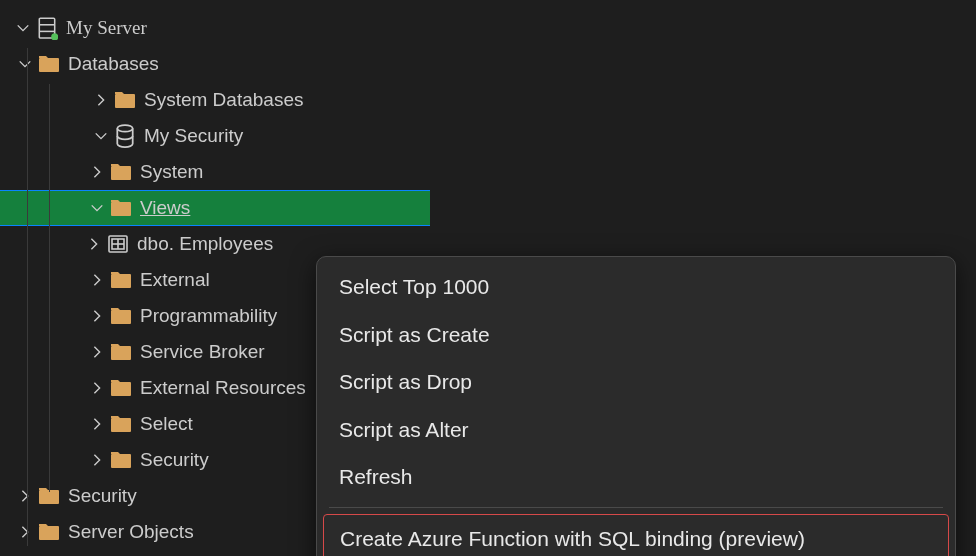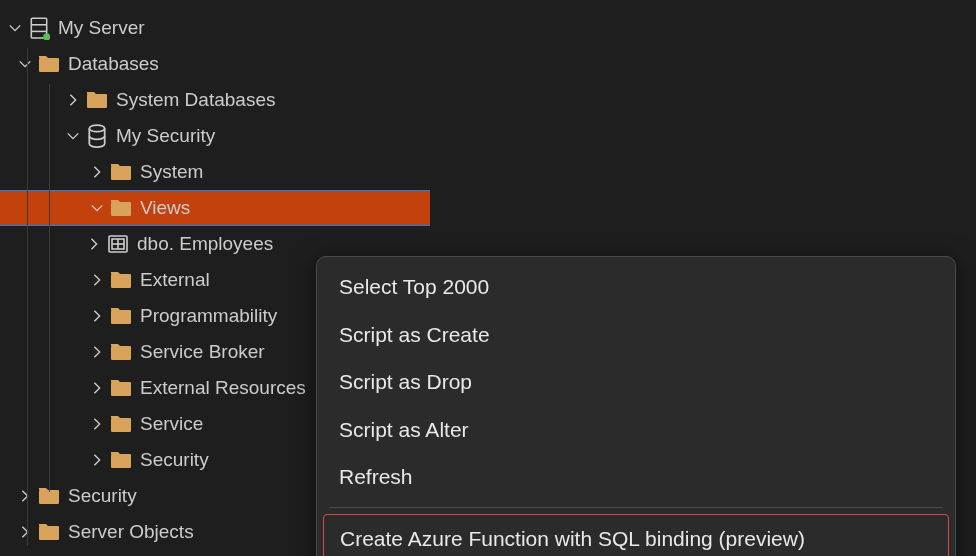--- a/index.html
+++ b/index.html
@@ -19,27 +19,28 @@
   }
   .tree-row {
     display: flex;
     align-items: center;
     height: 36px;
     padding-left: 18px;
     cursor: pointer;
     white-space: nowrap;
   }
   .tree-row.selected {
-    background: #c2410c;
+    background: #15803d;
     border-top: 1px solid #0a84ff;
     border-bottom: 1px solid #0a84ff;
-  }
-  .indent-0 { padding-left: 6px; }
+    text-decoration: underline;
+  }
+  .indent-0 { padding-left: 14px; font-family: Liberation Serif, serif; }
   .indent-1 { padding-left: 16px; }
-  .indent-2 { padding-left: 64px; }
+  .indent-2 { padding-left: 64px; margin-left: 28px; }
   .indent-3 { padding-left: 88px; }
   .chevron {
     width: 18px;
     height: 18px;
     display: inline-flex;
     align-items: center;
     justify-content: center;
     margin-right: 4px;
     flex-shrink: 0;
   }
@@ -295,21 +296,21 @@
       <svg viewBox="0 0 16 16">
           <path d="M5 2 L11 8 L5 14" stroke="#cccccc" stroke-width="1.6" fill="none"></path>
         </svg>
     </span>
     <span class="icon">
       <svg viewBox="0 0 22 18">
           <path class="folder-svg tab" d="M1 3 L1 1 L8 1 L10 3 Z"></path>
           <rect class="folder-svg" x="1" y="3" width="20" height="14" rx="1"></rect>
         </svg>
     </span>
-    <span class="label">Service</span>
+    <span class="label">Select</span>
   </div>
 
   <div class="tree-row indent-3">
     <span class="chevron">
       <svg viewBox="0 0 16 16">
           <path d="M5 2 L11 8 L5 14" stroke="#cccccc" stroke-width="1.6" fill="none"></path>
         </svg>
     </span>
     <span class="icon">
       <svg viewBox="0 0 22 18">
@@ -346,20 +347,20 @@
           <path class="folder-svg tab" d="M1 3 L1 1 L8 1 L10 3 Z"></path>
           <rect class="folder-svg" x="1" y="3" width="20" height="14" rx="1"></rect>
         </svg>
     </span>
     <span class="label">Server Objects</span>
   </div>
 
 </div>
 
 <div class="context-menu">
-  <div class="menu-item">Select Top 2000</div>
+  <div class="menu-item">Select Top 1000</div>
   <div class="menu-item">Script as Create</div>
   <div class="menu-item">Script as Drop</div>
   <div class="menu-item">Script as Alter</div>
   <div class="menu-item">Refresh</div>
   <div class="menu-sep"></div>
   <div class="menu-item highlight">Create Azure Function with SQL binding (preview)</div>
 </div>
 
 </body></html>

